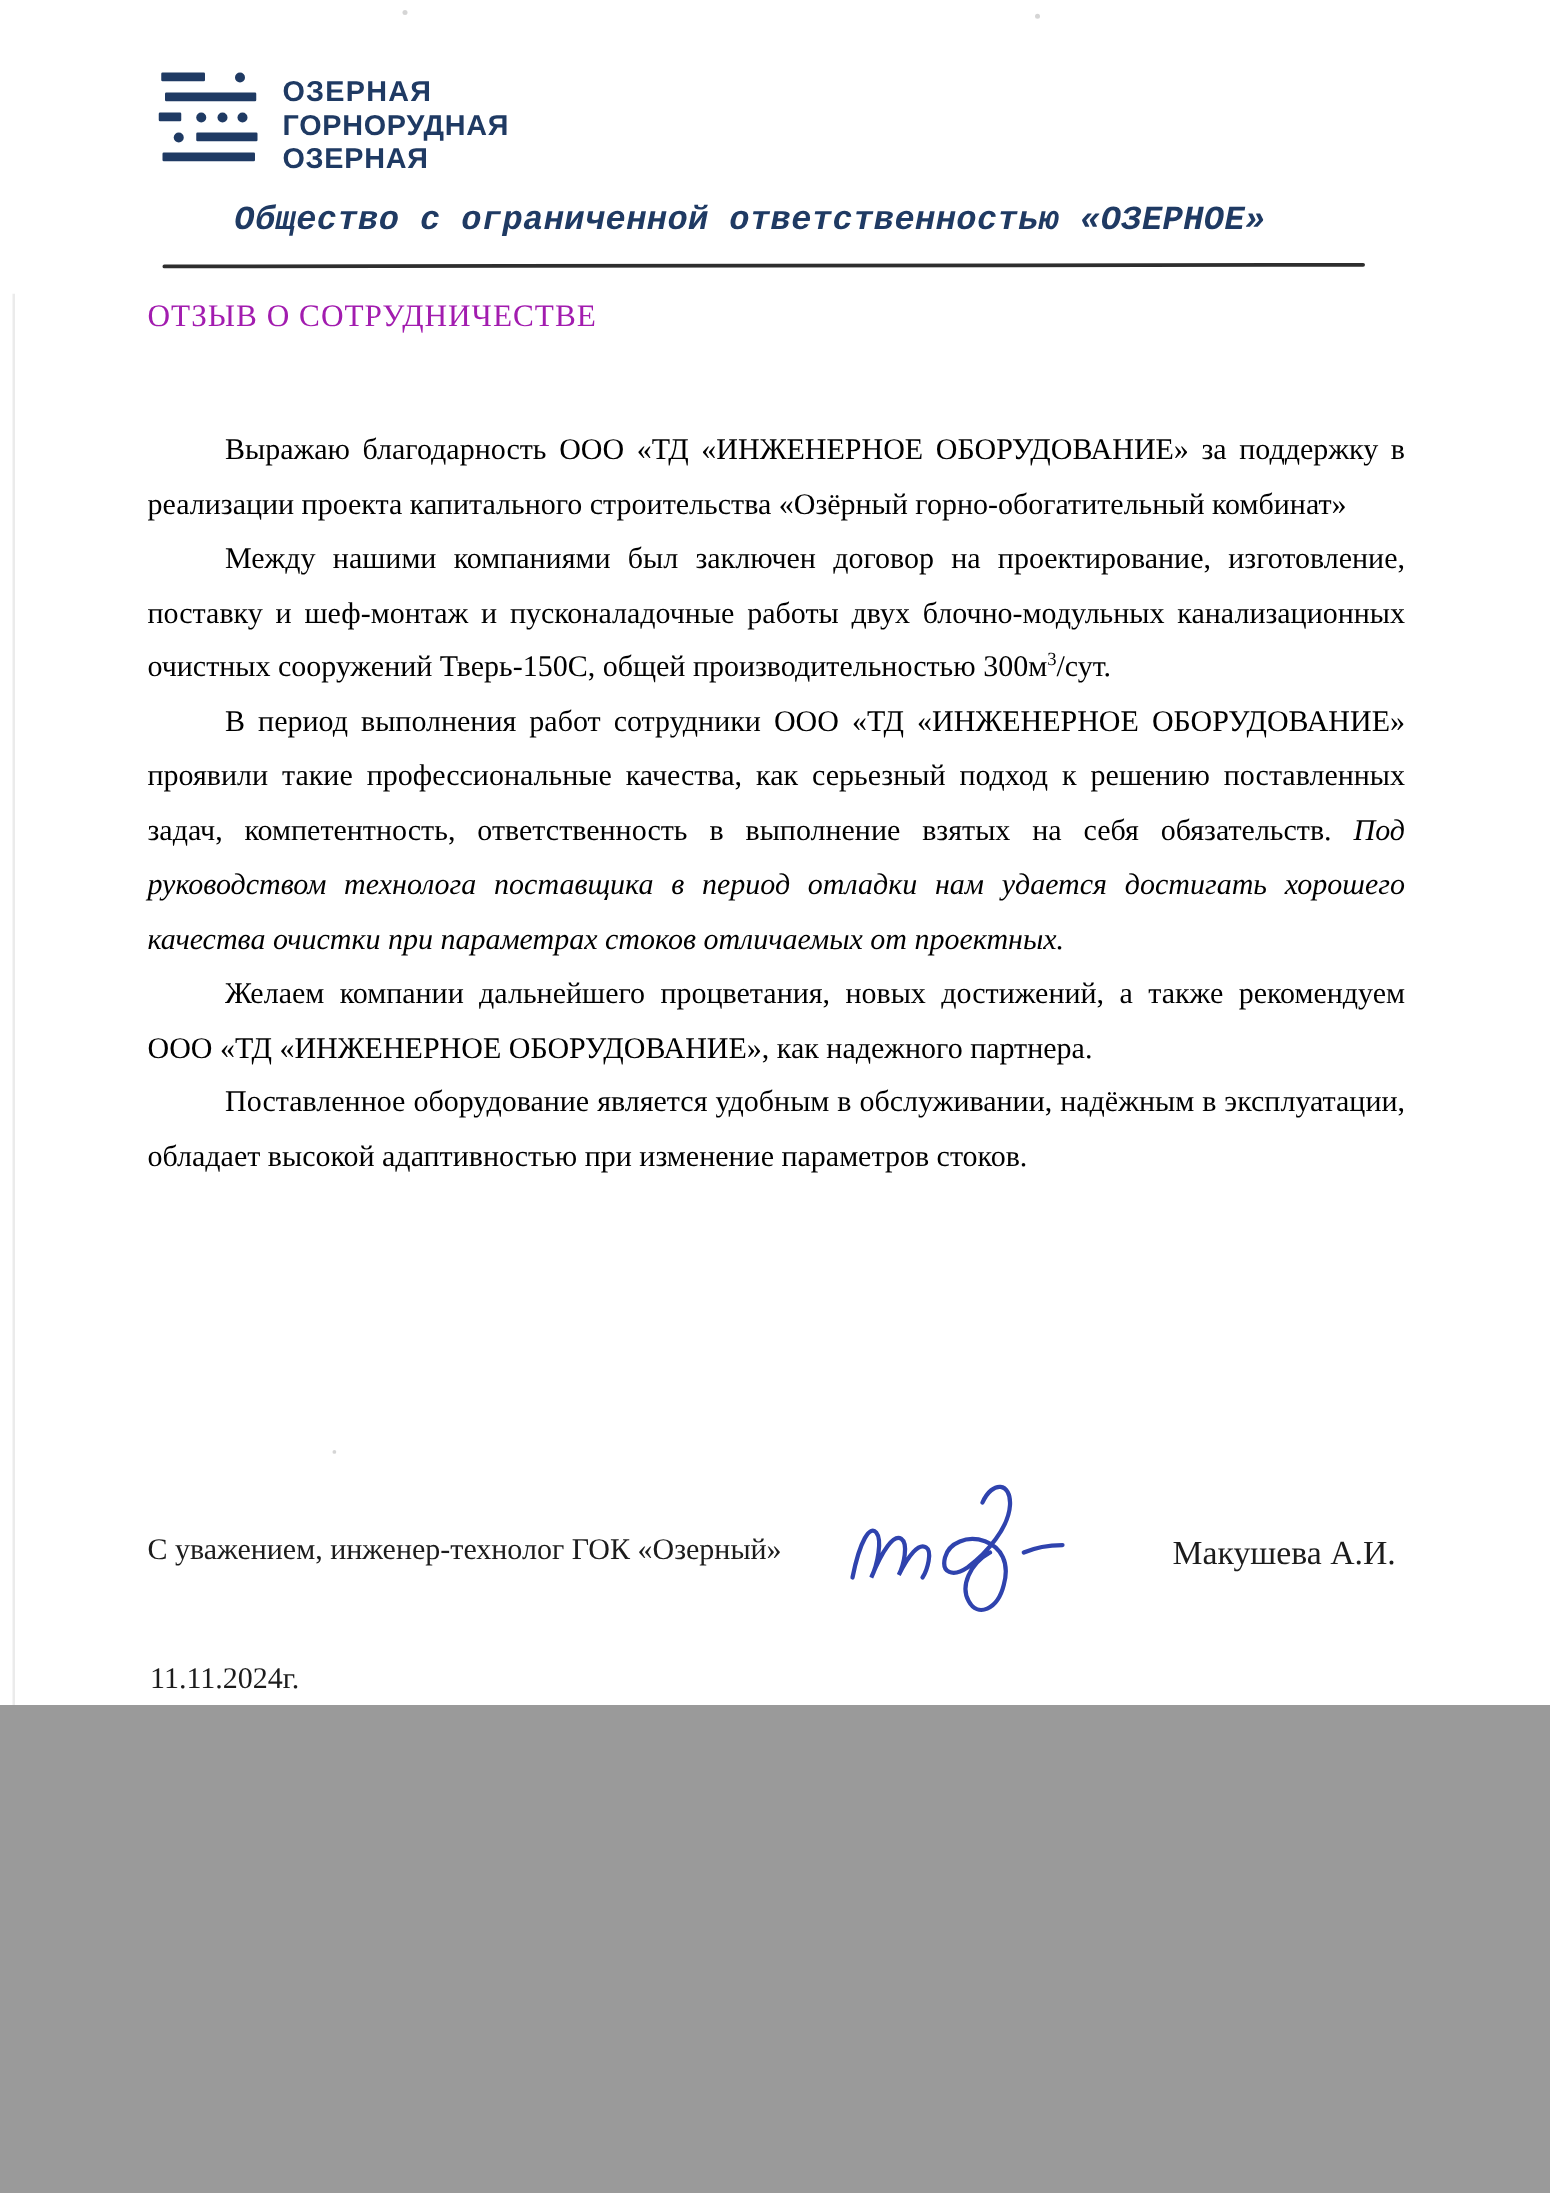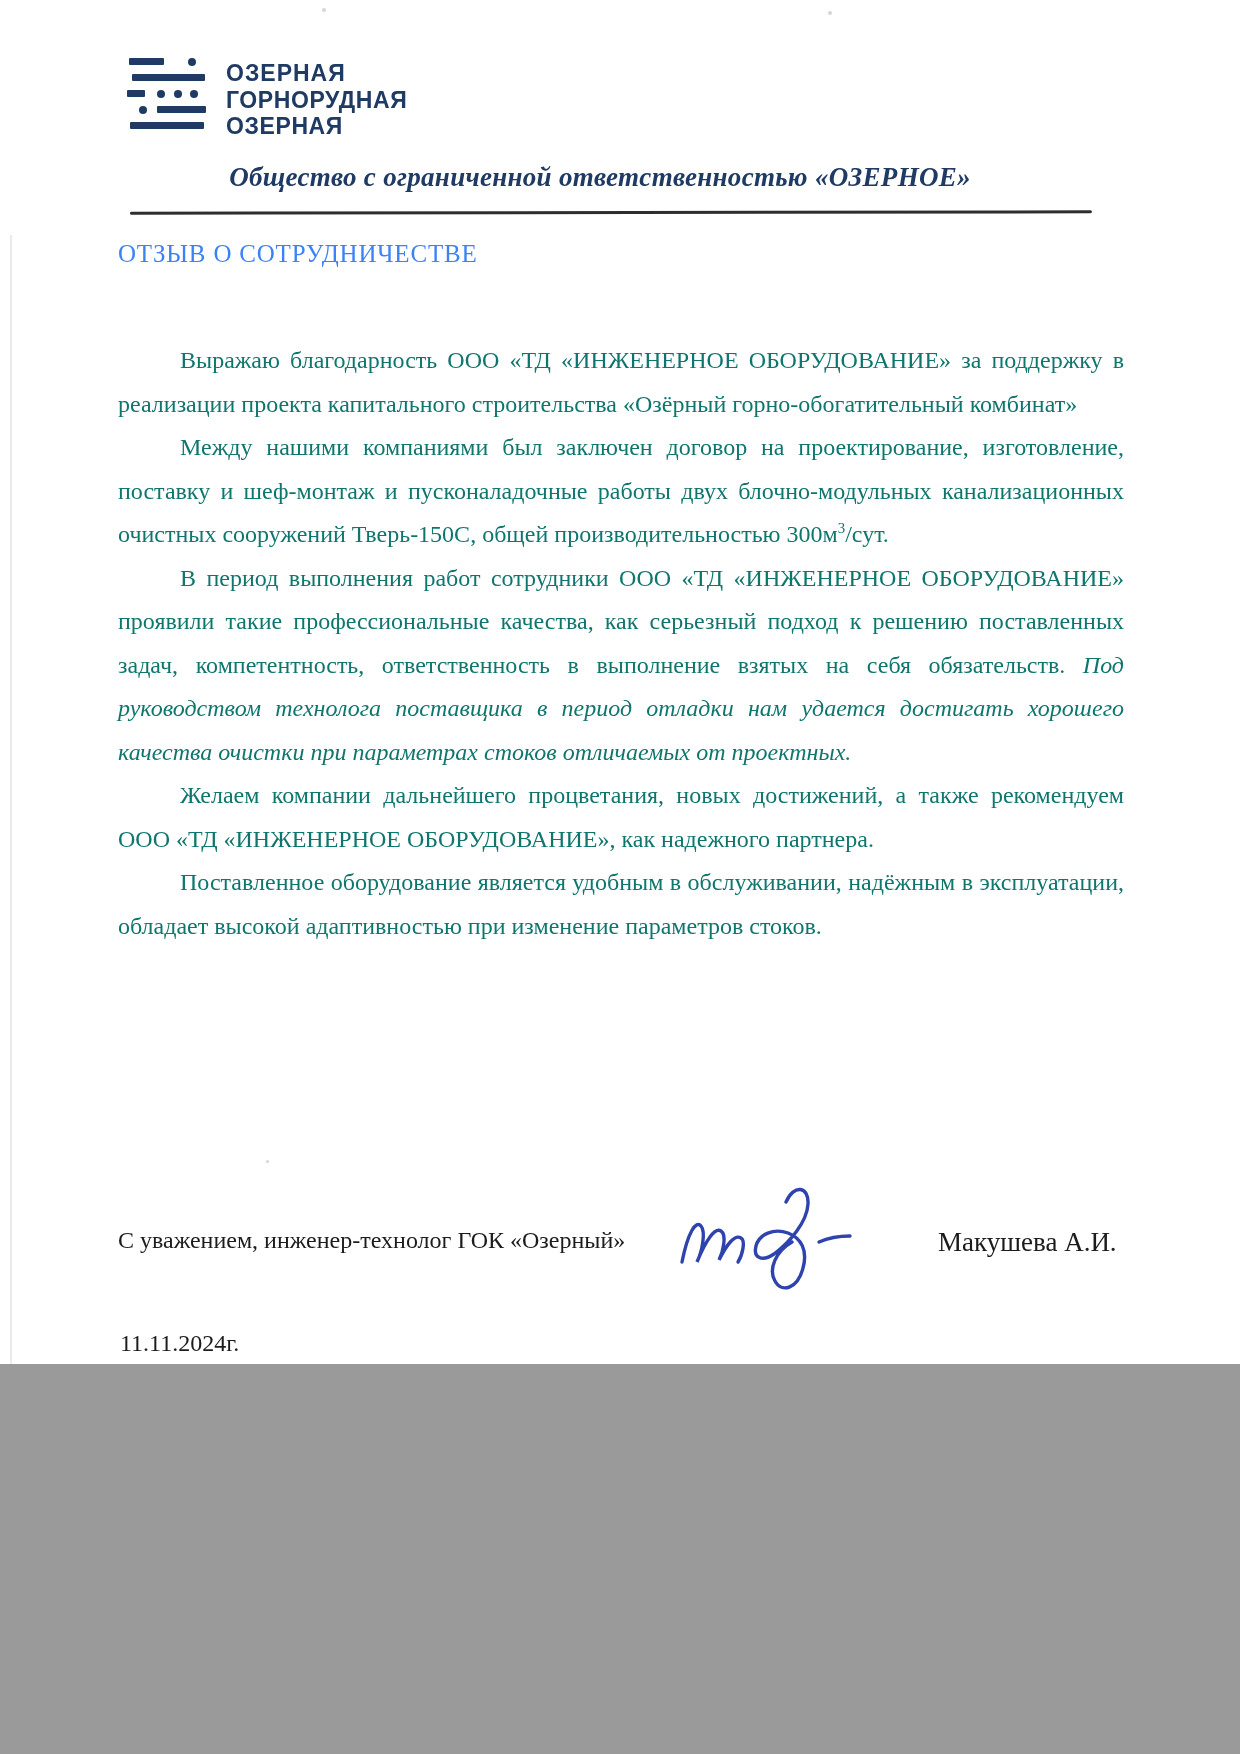--- a/index.html
+++ b/index.html
@@ -44,39 +44,39 @@
     font-family: "Liberation Sans", sans-serif;
     color: #1f3a63; font-size: 23px; line-height: 26.5px;
     font-weight: 700; letter-spacing: .6px; padding-top: 2px;
   }
   .logo-text .l1 { font-weight: 800; letter-spacing: 1px; }
 
   
   .company-header {
     position: absolute; left: 0; right: 40px; top: 162px;
     text-align: center;
-    font-family: Liberation Serif, serif;
+    font-family: Liberation Mono, monospace;
     font-weight: 700; font-style: italic;
     font-size: 27px; color: #1f3a63; letter-spacing: .3px;
   }
   .rule {
     position: absolute; left: 130px; top: 211px;
     width: 962px; height: 3px; background: #2e2e2e;
     border-radius: 2px; transform: rotate(-0.08deg);
   }
 
   
   .doc-title {
     position: absolute; left: 118px; top: 240px;
-    font-size: 25px; letter-spacing: .8px; color: #3b82f6;
+    font-size: 25px; letter-spacing: .8px; color: #a21caf;
   }
   .body-text {
     position: absolute; left: 118px; top: 339px; width: 1006px;
     font-size: 24px; line-height: 43.5px; text-align: justify;
-    color: #0f766e;
+    color: #000000;
   }
   .body-text p { margin: 0; text-indent: 62px; }
   .italic { font-style: italic; }
   .body-text sup { font-size: .62em; line-height: 0; }
 
   
   .signoff-closing { position: absolute; left: 118px; top: 1227px; font-size: 24px; }
   .signoff-name    { position: absolute; left: 938px; top: 1227px; font-size: 27px; }
   .signoff-date    { position: absolute; left: 120px; top: 1330px; font-size: 24px; }
   .signature-wrap  { position: absolute; left: 668px; top: 1178px; width: 215px; height: 125px; }

